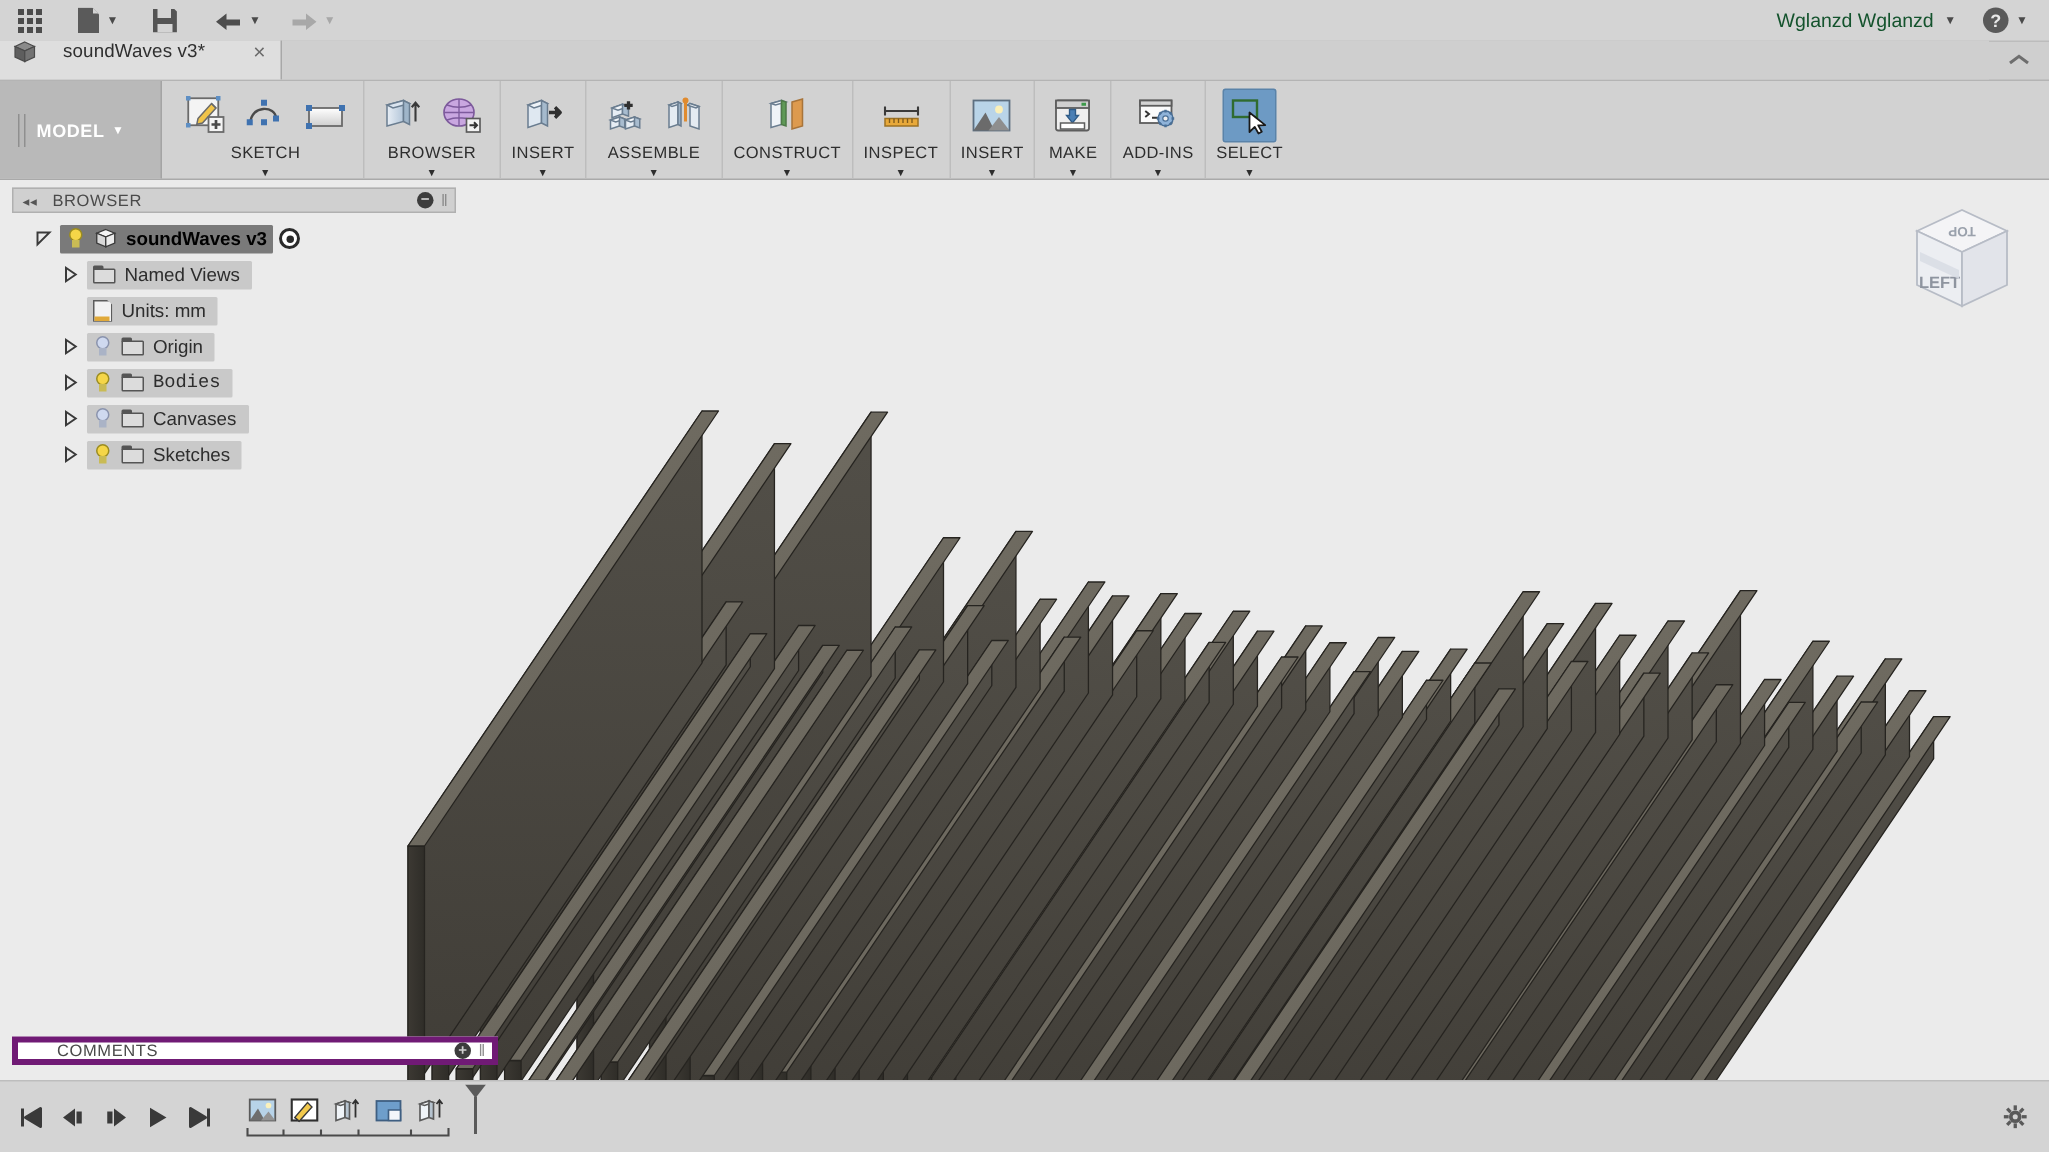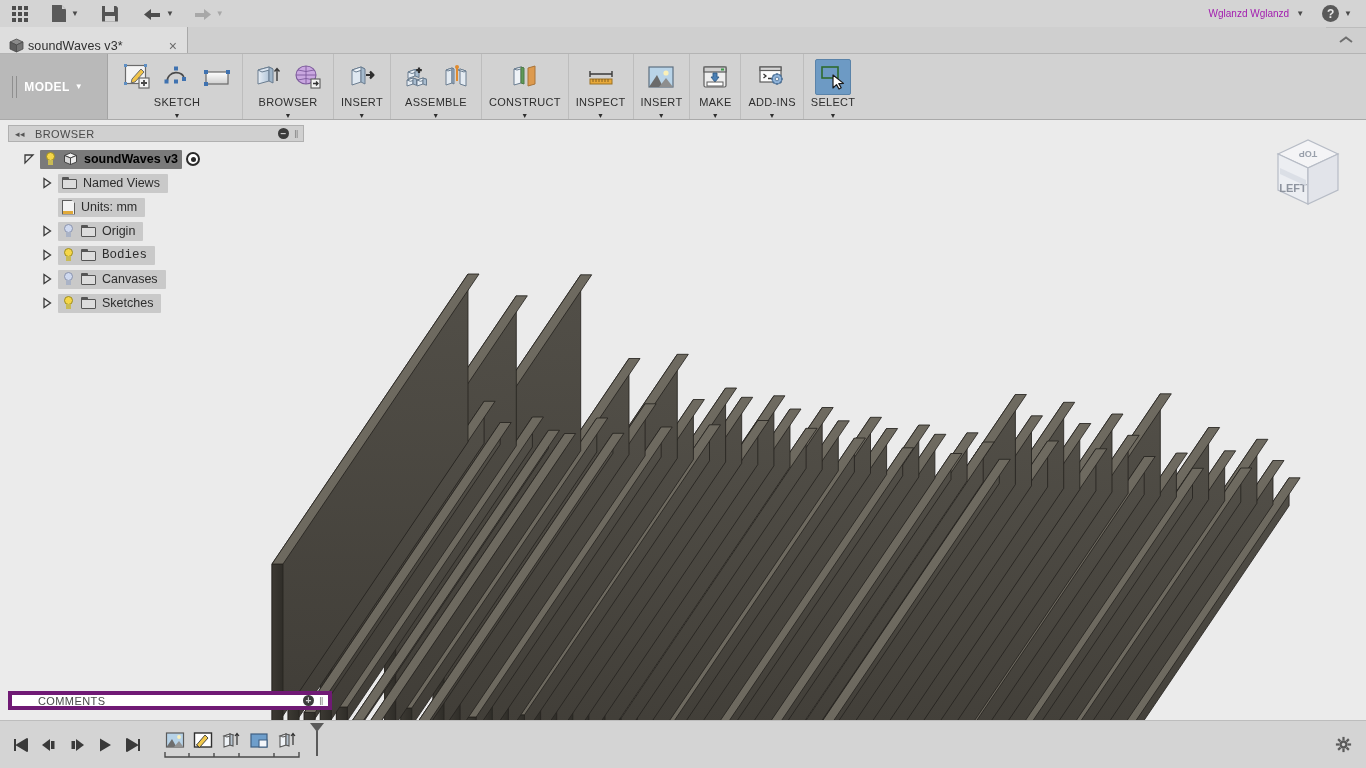--- a/index.html
+++ b/index.html
@@ -19,21 +19,21 @@
     background: #d4d4d4;
     border-bottom: 1px solid #bcbcbc;
     display: flex; align-items: center;
   }
   .mb-item {
     display: flex; align-items: center; justify-content: center;
     height: 28px; padding: 0 9px; cursor: default;
   }
   .mb-caret { margin-left: 5px; font-size: 8px; color: #4a4a4a; line-height: 1; }
   .mb-spacer { flex: 1 1 auto; }
-  .user-name { font-size: 10px; color: #a21caf; padding-right: 2px; }
+  .user-name { font-size: 13px; color: #14532d; padding-right: 2px; }
   .help-circle {
     width: 17px; height: 17px; border-radius: 50%;
     background: #595959; color: #e8e8e8;
     font-size: 12px; font-weight: bold;
     display: flex; align-items: center; justify-content: center;
     line-height: 1;
   }
 
   
   .grid9 { display: grid; grid-template-columns: repeat(3, 4px); grid-template-rows: repeat(3, 4px); gap: 2px; }
@@ -64,21 +64,21 @@
   .tabbar {
     position: absolute; left: 0; top: 28px; width: 1366px; height: 26px;
     background: #cfcfcf; border-bottom: 1px solid #b4b4b4;
     display: flex; align-items: flex-end;
   }
   .doc-tab {
     position: relative;
     height: 26px; min-width: 188px;
     background: #dedede;
     border-right: 1px solid #a8a8a8;
-    display: flex; align-items: flex-end; gap: 4px;
+    display: flex; align-items: flex-start; gap: 18px;
     padding: 0 8px 0 9px;
     font-size: 12.5px; color: #2f2f2f;
   }
   .doc-tab .cubeico { width: 15px; height: 15px; position: relative; }
   .tab-title { flex: 1 1 auto; font-weight: normal; letter-spacing: .1px; }
   .tab-close { color: #6b6b6b; font-size: 14px; line-height: 1; padding: 0 2px; cursor: default; }
   .tab-rest { flex: 1 1 auto; height: 26px; background: #cfcfcf; }
   .tab-collapse {
     width: 40px; height: 26px; display: flex; align-items: center; justify-content: center;
     color: #6e6e6e; font-size: 11px;

